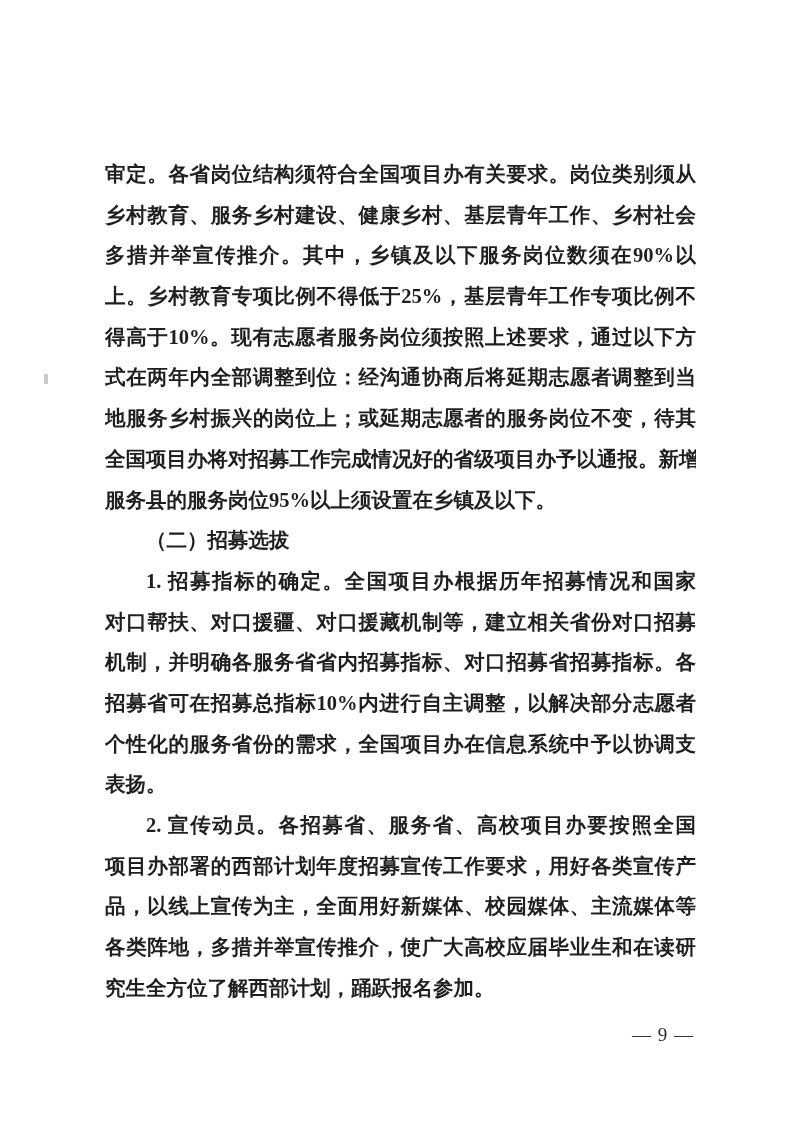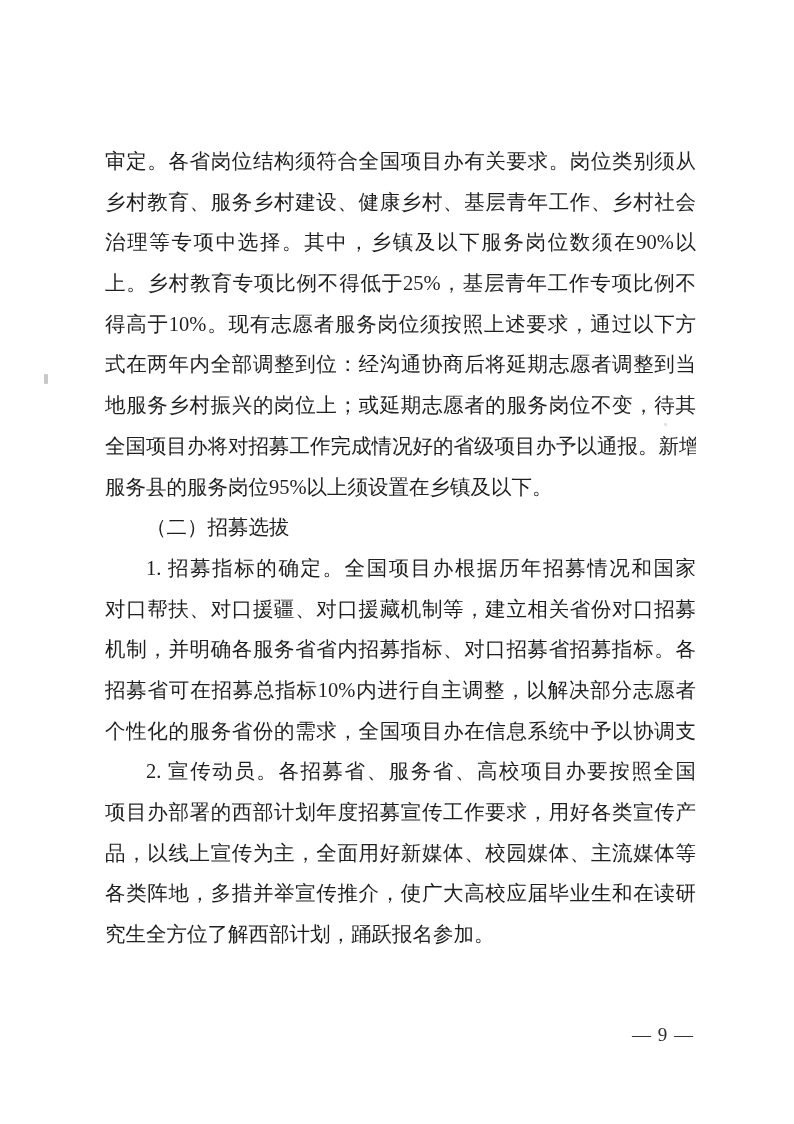--- a/index.html
+++ b/index.html
@@ -13,23 +13,24 @@
   .page {
     position: absolute;
     left: 0; top: 0;
     width: 794px; height: 1124px;
     background: #ffffff;
     overflow: hidden;
   }
   .document-body {
     position: absolute;
     left: 105px;
-    top: 141px;
+    top: 154px;
     width: 591px;
     color: #1f1f1f;
+    font-weight: bold;
   }
   .paragraph { margin: 0; padding: 0; }
   .line {
     height: 40.7px;
     line-height: 40.7px;
     font-size: 20.5px;
     color: #1f1f1f;
     text-align: justify;
     text-align-last: justify;
     text-justify: inter-character;
@@ -62,37 +63,38 @@
 </head>
 <body>
 
 <div class="page">
 
   <div class="document-body">
 
   <div class="paragraph">
         <div class="line">审定。各省岗位结构须符合全国项目办有关要求。岗位类别须从</div>
         <div class="line">乡村教育、服务乡村建设、健康乡村、基层青年工作、乡村社会</div>
-        <div class="line">治理等专项中选择。其中，乡镇及以下服务岗位数须在90%以</div>
+        <div class="line">多措并举宣传推介。其中，乡镇及以下服务岗位数须在90%以</div>
         <div class="line">上。乡村教育专项比例不得低于25%，基层青年工作专项比例不</div>
         <div class="line">得高于10%。现有志愿者服务岗位须按照上述要求，通过以下方</div>
         <div class="line">式在两年内全部调整到位：经沟通协商后将延期志愿者调整到当</div>
         <div class="line">地服务乡村振兴的岗位上；或延期志愿者的服务岗位不变，待其</div>
         <div class="line">全国项目办将对招募工作完成情况好的省级项目办予以通报。新增</div>
         <div class="line last">服务县的服务岗位95%以上须设置在乡镇及以下。</div>
       </div>
       <div class="paragraph">
         <div class="line last indent">（二）招募选拔</div>
       </div>
       <div class="paragraph">
         <div class="line indent">1. 招募指标的确定。全国项目办根据历年招募情况和国家</div>
         <div class="line">对口帮扶、对口援疆、对口援藏机制等，建立相关省份对口招募</div>
         <div class="line">机制，并明确各服务省省内招募指标、对口招募省招募指标。各</div>
         <div class="line">招募省可在招募总指标10%内进行自主调整，以解决部分志愿者</div>
         <div class="line">个性化的服务省份的需求，全国项目办在信息系统中予以协调支</div>
+        <div class="line last">表扬。</div>
       </div>
       <div class="paragraph">
         <div class="line indent">2. 宣传动员。各招募省、服务省、高校项目办要按照全国</div>
         <div class="line">项目办部署的西部计划年度招募宣传工作要求，用好各类宣传产</div>
         <div class="line">品，以线上宣传为主，全面用好新媒体、校园媒体、主流媒体等</div>
         <div class="line">各类阵地，多措并举宣传推介，使广大高校应届毕业生和在读研</div>
         <div class="line last">究生全方位了解西部计划，踊跃报名参加。</div>
       </div>
     </div>
 

